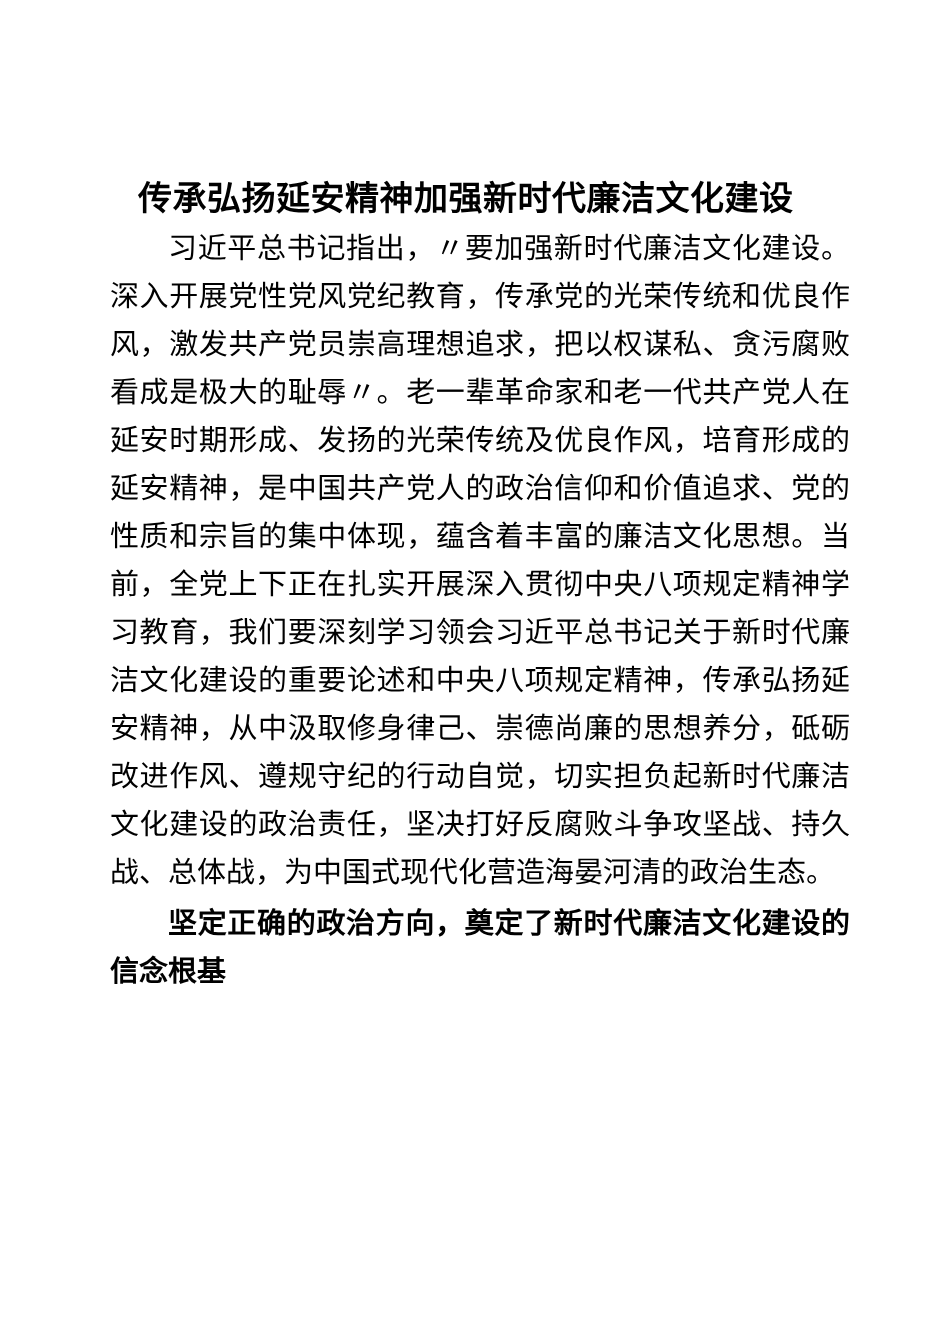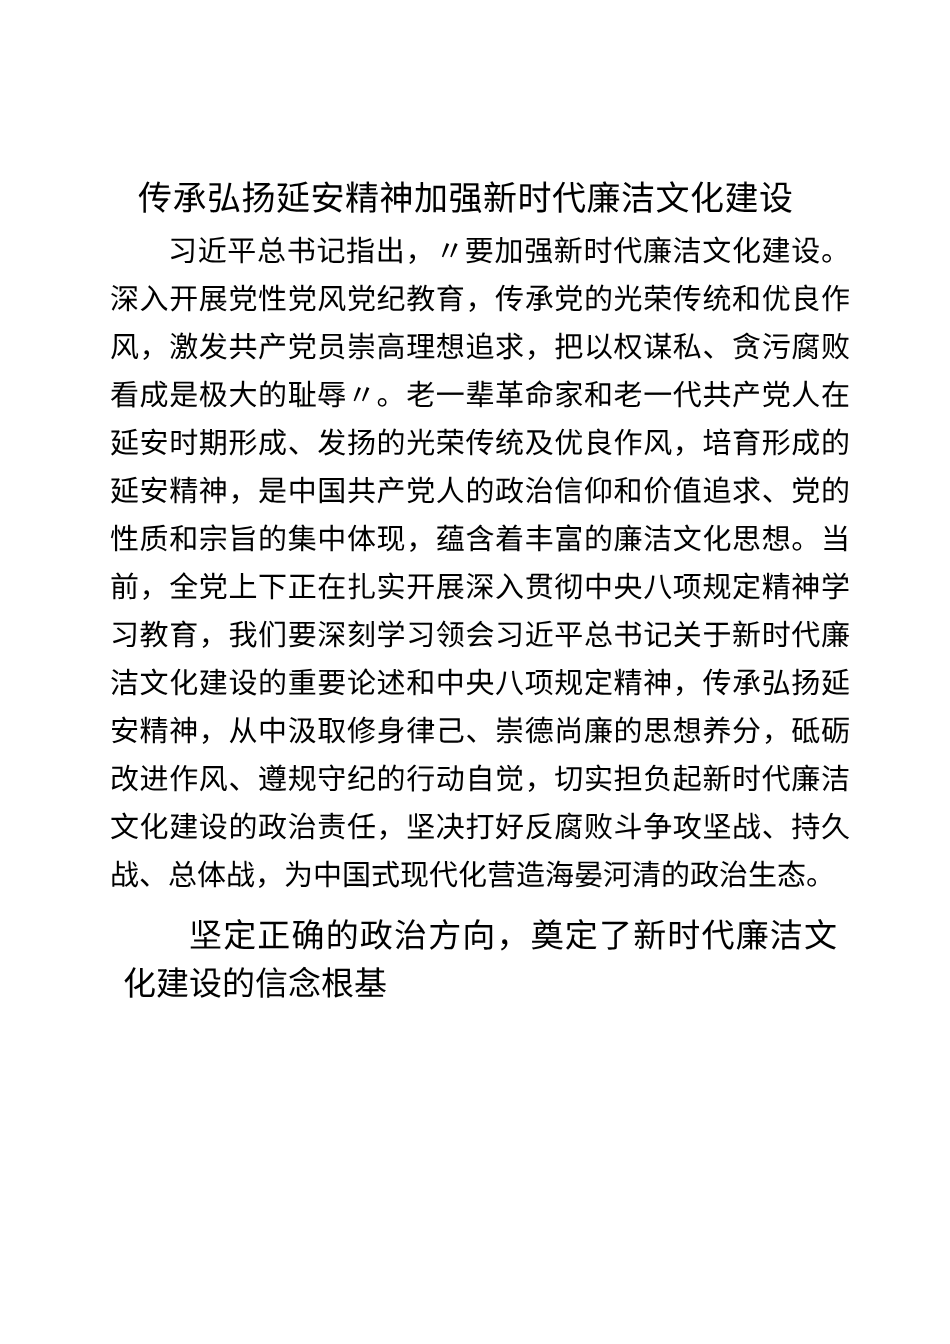--- a/index.html
+++ b/index.html
@@ -23,52 +23,53 @@
 
   .content {
     position: absolute;
     left: 110px;
     top: 175px;
     width: 740px;
   }
 
   .doc-title {
     font-size: 34px;
-    font-weight: normal;
+    font-weight: bold;
     line-height: 46px;
     letter-spacing: 0.5px;
     text-align: left;
     margin: 0 0 6px 28px;
     white-space: nowrap;
   }
 
   .para {
     font-size: 29px;
     font-weight: normal;
     line-height: 48px;
     text-align: justify;
     text-justify: inter-ideograph;
     text-align-last: left;
     margin: 0;
     letter-spacing: 0px;
+    font-family: Liberation Mono, monospace;
   }
 
   .para.indent {
     text-indent: 2em;
   }
 
   .section-heading {
-    font-size: 33px;
-    font-weight: normal;
+    font-size: 29px;
+    font-weight: bold;
     line-height: 48px;
     text-align: justify;
     text-justify: inter-ideograph;
     text-align-last: left;
     text-indent: 2em;
-    margin: 13px;
+    margin: 0;
   }
 </style>
 </head>
 <body>
 
 <div class="page">
   <div class="content">
 
     <h1 class="doc-title">传承弘扬延安精神加强新时代廉洁文化建设</h1>
 

